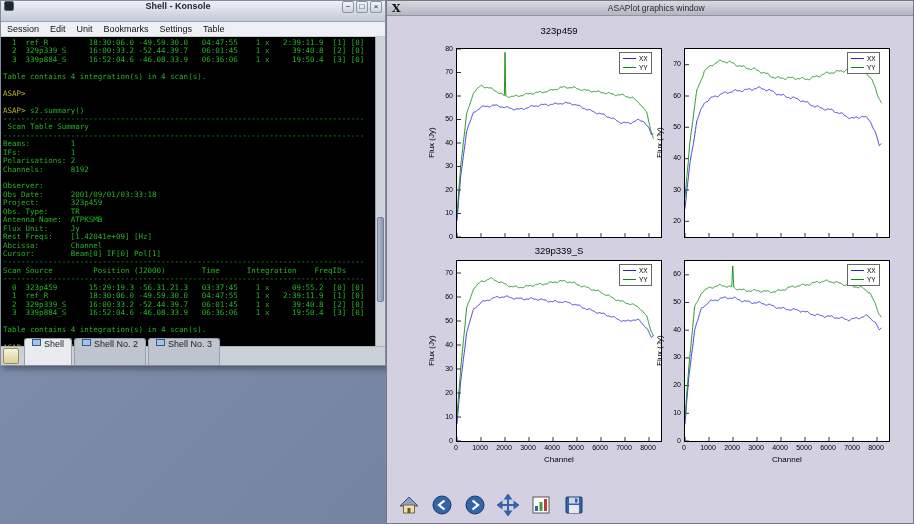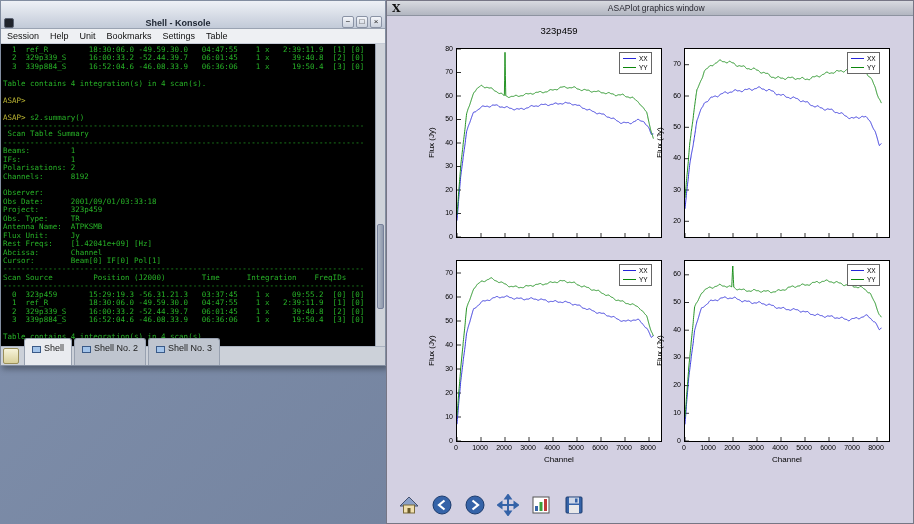--- a/index.html
+++ b/index.html
@@ -4,21 +4,21 @@
 <style>
   *{margin:0;padding:0;box-sizing:border-box}
   html,body{background:#fff}
   #screen{position:relative;width:914px;height:524px;overflow:hidden;
           background:linear-gradient(135deg,#8292ae,#6d7c98);
           font-family:"Liberation Sans",sans-serif}
 
   
   #konsole{position:absolute;left:0;top:0;width:386px;height:366px;
            background:#dfe3ea;border:1px solid #828da0;box-shadow:2px 3px 6px rgba(0,0,0,.35)}
-  .titlebar{height:28px;background:linear-gradient(#eef1f6,#c2cad8);display:flex;align-items:flex-end;
+  .titlebar{height:21px;background:linear-gradient(#eef1f6,#c2cad8);display:flex;align-items:flex-start;
             gap:0;padding:0 3px;border-bottom:1px solid #9aa3b2}
   .win-icon{width:10px;height:10px;background:#20242c;border:1px solid #5a6272;border-radius:2px;flex:0 0 auto}
   .title-text{flex:1;text-align:center;font-size:9px;font-weight:bold;color:#1c2430;
               overflow:hidden;white-space:nowrap}
   .win-btns{display:flex;gap:2px}
   .wbtn{width:12px;height:12px;background:linear-gradient(#f4f6fa,#ccd3de);border:1px solid #8a93a5;
         border-radius:2px;font-size:8px;line-height:10px;text-align:center;color:#222}
   .menubar{height:15px;background:#eef0f3;border-bottom:1px solid #c6ccd6;display:flex;
            align-items:center;gap:11px;padding:0 6px;font-size:9px;color:#111}
   .menu-item{cursor:default}
@@ -29,21 +29,21 @@
   .tline{height:8.45px}
   .prompt{color:#b9b332}
   .cursor{display:inline-block;width:4.5px;height:7.5px;background:#2ec82e;vertical-align:-1px;margin-left:1px}
   .scrollbar{position:absolute;right:0;top:0;width:10px;bottom:0;background:#cfd3da;border-left:1px solid #9aa3b2}
   .sb-thumb{position:absolute;left:1px;right:1px;top:57%;height:27%;
             background:linear-gradient(90deg,#b2bac8,#8e98ac);border:1px solid #77809a;border-radius:2px}
   .tabbar{position:absolute;left:0;bottom:0;right:0;height:19px;background:#ccd1d9;display:flex;
           align-items:flex-end;gap:2px;padding:1px 2px 0 2px;border-top:1px solid #aab2c0}
   .tab-new{width:16px;height:16px;margin:0 3px 1px 0;background:linear-gradient(#f7f3da,#d9d09b);
            border:1px solid #9a8f5a;border-radius:2px}
-  .tab{display:flex;align-items:flex-end;gap:3px;font-size:9px;color:#222;padding:12px 7px;height:27px;
+  .tab{display:flex;align-items:flex-start;gap:3px;font-size:9px;color:#222;padding:0 7px;height:27px;
        background:#bfc5cf;border:1px solid #98a1b0;border-bottom:none;border-radius:3px 3px 0 0}
   .tab.active{background:#e9ebef}
   .tabicon{width:9px;height:7px;background:#a3c4ea;border:1px solid #3a5a88;flex:0 0 auto}
 
   
   #plotwin{position:absolute;left:386px;top:0;width:528px;height:524px;background:#d3d0e2;
            border:1px solid #767685}
   .titlebar2{height:15px;background:linear-gradient(#d8dae0,#b2b6c1);display:flex;align-items:center;
              gap:4px;padding:0 5px;border-bottom:1px solid #8d93a0}
   .xlogo{font-family:"DejaVu Serif",serif;font-weight:bold;font-size:11px;color:#111;line-height:13px}
@@ -78,21 +78,21 @@
       <span class="win-icon"></span>
       <span class="title-text">Shell - Konsole</span>
       <span class="win-btns">
         <span class="wbtn">−</span>
         <span class="wbtn">□</span>
         <span class="wbtn">×</span>
       </span>
     </div>
     <div class="menubar">
       <span class="menu-item">Session</span>
-      <span class="menu-item">Help</span>
+      <span class="menu-item">Edit</span>
       <span class="menu-item">Unit</span>
       <span class="menu-item">Bookmarks</span>
       <span class="menu-item">Settings</span>
       <span class="menu-item">Table</span>
     </div>
     <div class="term-wrap">
       <div class="terminal"><div class="tline">  1  ref_R         18:30:06.0 -49.59.30.0   04:47:55    1 x   2:39:11.9  [1] [0]</div><div class="tline">  2  329p339_S     16:00:33.2 -52.44.39.7   06:01:45    1 x     39:40.8  [2] [0]</div><div class="tline">  3  339p884_S     16:52:04.6 -46.08.33.9   06:36:06    1 x     19:50.4  [3] [0]</div><div class="tline">&nbsp;</div><div class="tline">Table contains 4 integration(s) in 4 scan(s).</div><div class="tline">&nbsp;</div><div class="tline"><span class="prompt">ASAP&gt;</span></div><div class="tline">&nbsp;</div><div class="tline"><span class="prompt">ASAP&gt;</span> s2.summary()</div><div class="tline">--------------------------------------------------------------------------------</div><div class="tline"> Scan Table Summary</div><div class="tline">--------------------------------------------------------------------------------</div><div class="tline">Beams:         1</div><div class="tline">IFs:           1</div><div class="tline">Polarisations: 2</div><div class="tline">Channels:      8192</div><div class="tline">&nbsp;</div><div class="tline">Observer:</div><div class="tline">Obs Date:      2001/09/01/03:33:18</div><div class="tline">Project:       323p459</div><div class="tline">Obs. Type:     TR</div><div class="tline">Antenna Name:  ATPKSMB</div><div class="tline">Flux Unit:     Jy</div><div class="tline">Rest Freqs:    [1.42041e+09] [Hz]</div><div class="tline">Abcissa:       Channel</div><div class="tline">Cursor:        Beam[0] IF[0] Pol[1]</div><div class="tline">--------------------------------------------------------------------------------</div><div class="tline">Scan Source         Position (J2000)        Time      Integration    FreqIDs</div><div class="tline">--------------------------------------------------------------------------------</div><div class="tline">  0  323p459       15:29:19.3 -56.31.21.3   03:37:45    1 x     09:55.2  [0] [0]</div><div class="tline">  1  ref_R         18:30:06.0 -49.59.30.0   04:47:55    1 x   2:39:11.9  [1] [0]</div><div class="tline">  2  329p339_S     16:00:33.2 -52.44.39.7   06:01:45    1 x     39:40.8  [2] [0]</div><div class="tline">  3  339p884_S     16:52:04.6 -46.08.33.9   06:36:06    1 x     19:50.4  [3] [0]</div><div class="tline">&nbsp;</div><div class="tline">Table contains 4 integration(s) in 4 scan(s).</div><div class="tline">&nbsp;</div><div class="tline"><span class="prompt">ASAP&gt;</span> plotter.plot(s2)<span class="cursor"></span></div></div>
       <div class="scrollbar">
         <div class="sb-thumb"></div>
       </div>
@@ -166,20 +166,21 @@
           <div class="legend" style="left: 460px; top: 36px;">
             <div class="lg-entry">
               <span class="lg-line" style="border-top-color: rgb(37, 37, 216);"></span>
               <span class="lg-label">XX</span>
             </div>
             <div class="lg-entry">
               <span class="lg-line" style="border-top-color: rgb(12, 135, 12);"></span>
               <span class="lg-label">YY</span>
             </div>
           </div>
+          <div class="sp-title" style="left: 69px; top: 229px; width: 206px;">329p339_S</div>
           <div class="ylabel" style="left: 38px; top: 244px; height: 182px;">Flux (Jy)</div>
           <div class="xlabel" style="left: 69px; top: 439px; width: 206px;">Channel</div>
           <div class="axes" style="left: 69px; top: 244px; width: 206px; height: 182px;">
             <svg width="204" height="180">
               <path d="M0.0 180 L0.0 176 M24.0 180 L24.0 176 M48.0 180 L48.0 176 M72.0 180 L72.0 176 M96.0 180 L96.0 176 M120.0 180 L120.0 176 M144.0 180 L144.0 176 M168.0 180 L168.0 176 M192.0 180 L192.0 176 M0 180.0 L4 180.0 M0 156.0 L4 156.0 M0 132.0 L4 132.0 M0 108.0 L4 108.0 M0 84.0 L4 84.0 M0 60.0 L4 60.0 M0 36.0 L4 36.0 M0 12.0 L4 12.0 " stroke="#000" stroke-width="0.8" fill="none"></path>
               <polyline points="0.0,163.2 0.2,160.8 0.4,158.5 0.6,156.2 0.8,153.8 1.0,151.5 1.2,149.3 1.3,147.0 1.5,144.8 1.7,142.6 1.9,140.4 2.1,138.3 2.3,136.1 2.5,134.0 2.7,131.9 2.9,129.8 3.1,127.7 3.3,125.5 3.5,123.4 3.6,121.4 3.8,119.8 4.0,118.1 4.2,116.5 4.4,114.8 4.6,113.2 4.8,111.5 5.0,109.9 5.2,108.2 5.4,106.6 5.6,105.0 5.8,103.4 6.0,101.8 6.1,100.3 6.3,98.7 6.5,97.2 6.7,95.7 6.9,94.3 7.1,92.8 7.3,91.3 7.5,89.8 7.7,88.4 7.9,86.9 8.1,85.3 8.3,83.8 8.4,82.2 8.6,80.6 8.8,79.0 9.0,77.3 9.2,75.6 9.4,73.9 9.6,72.2 9.8,71.5 10.0,70.7 10.2,69.9 10.4,69.2 10.6,68.4 10.8,67.7 10.9,67.0 11.1,66.3 11.3,65.7 11.5,65.0 11.7,64.4 11.9,63.7 12.1,63.1 12.3,62.5 12.5,61.9 12.7,61.3 12.9,60.7 13.1,60.0 13.2,59.3 13.4,58.7 13.6,58.0 13.8,57.3 14.0,56.6 14.2,55.8 14.4,55.1 14.6,54.4 14.8,53.7 15.0,53.0 15.2,52.3 15.4,51.6 15.6,51.0 15.7,50.4 15.9,49.8 16.1,49.2 16.3,48.7 16.5,48.2 16.7,47.7 16.9,47.4 17.1,47.4 17.3,47.4 17.5,47.4 17.7,47.4 17.9,47.3 18.0,47.2 18.2,47.1 18.4,47.0 18.6,46.9 18.8,46.7 19.0,46.6 19.2,46.4 19.4,46.1 19.6,45.9 19.8,45.7 20.0,45.5 20.2,45.3 20.4,45.1 20.5,44.9 20.7,44.7 20.9,44.6 21.1,44.4 21.3,44.3 21.5,44.1 21.7,44.0 21.9,43.9 22.1,43.7 22.3,43.6 22.5,43.4 22.7,43.3 22.8,43.1 23.0,42.8 23.2,42.6 23.4,42.3 23.6,42.0 23.8,41.7 24.0,41.3 24.2,41.1 24.4,40.9 24.6,40.7 24.8,40.5 25.0,40.3 25.2,40.2 25.3,40.0 25.5,39.9 25.7,39.8 25.9,39.8 26.1,39.7 26.3,39.7 26.5,39.7 26.7,39.8 26.9,39.8 27.1,39.8 27.3,39.9 27.5,39.9 27.6,39.9 27.8,39.9 28.0,39.9 28.2,39.9 28.4,39.8 28.6,39.8 28.8,39.7 29.0,39.6 29.2,39.5 29.4,39.4 29.6,39.4 29.8,39.3 30.0,39.2 30.1,39.2 30.3,39.2 30.5,39.2 30.7,39.2 30.9,39.2 31.1,39.3 31.3,39.3 31.5,39.4 31.7,39.5 31.9,39.5 32.1,39.5 32.3,39.5 32.4,39.5 32.6,39.5 32.8,39.4 33.0,39.3 33.2,39.2 33.4,39.1 33.6,38.9 33.8,38.7 34.0,38.5 34.2,38.3 34.4,38.1 34.6,37.8 34.8,37.6 34.9,37.5 35.1,37.3 35.3,37.1 35.5,37.0 35.7,36.9 35.9,36.8 36.1,36.7 36.3,36.7 36.5,36.7 36.7,36.7 36.9,36.7 37.1,36.7 37.2,36.6 37.4,36.6 37.6,36.5 37.8,36.5 38.0,36.4 38.2,36.3 38.4,36.2 38.6,36.1 38.8,35.9 39.0,35.8 39.2,35.7 39.4,35.6 39.6,35.6 39.7,35.5 39.9,35.5 40.1,35.5 40.3,35.6 40.5,35.6 40.7,35.7 40.9,35.8 41.1,35.9 41.3,36.1 41.5,36.2 41.7,36.3 41.9,36.5 42.0,36.6 42.2,36.7 42.4,36.7 42.6,36.8 42.8,36.8 43.0,36.8 43.2,36.8 43.4,36.7 43.6,36.6 43.8,36.6 44.0,36.5 44.2,36.4 44.4,36.3 44.5,36.2 44.7,36.2 44.9,36.1 45.1,36.1 45.3,36.1 45.5,36.1 45.7,36.1 45.9,36.1 46.1,36.1 46.3,36.2 46.5,36.2 46.7,36.2 46.8,36.2 47.0,36.1 47.2,36.1 47.4,36.0 47.6,35.9 47.8,35.8 48.0,35.7 48.2,35.6 48.4,35.5 48.6,35.3 48.8,35.2 49.0,35.1 49.2,35.0 49.3,34.9 49.5,34.9 49.7,34.9 49.9,34.9 50.1,34.9 50.3,35.0 50.5,35.0 50.7,35.2 50.9,35.3 51.1,35.4 51.3,35.6 51.5,35.7 51.6,35.9 51.8,36.0 52.0,36.1 52.2,36.2 52.4,36.3 52.6,36.4 52.8,36.5 53.0,36.5 53.2,36.5 53.4,36.6 53.6,36.6 53.8,36.6 54.0,36.6 54.1,36.7 54.3,36.7 54.5,36.8 54.7,36.8 54.9,36.9 55.1,37.1 55.3,37.2 55.5,37.3 55.7,37.5 55.9,37.6 56.1,37.7 56.3,37.9 56.4,38.0 56.6,38.1 56.8,38.1 57.0,38.2 57.2,38.2 57.4,38.1 57.6,38.1 57.8,38.0 58.0,37.9 58.2,37.8 58.4,37.7 58.6,37.6 58.8,37.4 58.9,37.3 59.1,37.2 59.3,37.1 59.5,37.0 59.7,37.0 59.9,37.0 60.1,37.0 60.3,37.0 60.5,37.0 60.7,37.1 60.9,37.1 61.1,37.2 61.2,37.2 61.4,37.3 61.6,37.3 61.8,37.3 62.0,37.3 62.2,37.3 62.4,37.3 62.6,37.3 62.8,37.2 63.0,37.2 63.2,37.1 63.4,37.1 63.6,37.1 63.7,37.0 63.9,37.0 64.1,37.1 64.3,37.1 64.5,37.2 64.7,37.3 64.9,37.4 65.1,37.5 65.3,37.7 65.5,37.8 65.7,38.0 65.9,38.1 66.0,38.3 66.2,38.4 66.4,38.6 66.6,38.7 66.8,38.7 67.0,38.8 67.2,38.8 67.4,38.8 67.6,38.8 67.8,38.7 68.0,38.6 68.2,38.6 68.4,38.5 68.5,38.4 68.7,38.3 68.9,38.2 69.1,38.2 69.3,38.1 69.5,38.1 69.7,38.1 69.9,38.1 70.1,38.1 70.3,38.1 70.5,38.1 70.7,38.1 70.8,38.1 71.0,38.1 71.2,38.1 71.4,38.1 71.6,38.0 71.8,38.0 72.0,37.9 72.2,37.8 72.4,37.7 72.6,37.5 72.8,37.4 73.0,37.3 73.2,37.1 73.3,37.0 73.5,36.9 73.7,36.8 73.9,36.8 74.1,36.8 74.3,36.8 74.5,36.8 74.7,36.9 74.9,36.9 75.1,37.1 75.3,37.2 75.5,37.3 75.6,37.5 75.8,37.6 76.0,37.7 76.2,37.9 76.4,38.0 76.6,38.0 76.8,38.1 77.0,38.2 77.2,38.2 77.4,38.2 77.6,38.2 77.8,38.2 78.0,38.2 78.1,38.2 78.3,38.2 78.5,38.2 78.7,38.2 78.9,38.3 79.1,38.3 79.3,38.4 79.5,38.5 79.7,38.6 79.9,38.7 80.1,38.8 80.3,38.9 80.4,39.0 80.6,39.1 80.8,39.2 81.0,39.2 81.2,39.2 81.4,39.2 81.6,39.2 81.8,39.2 82.0,39.1 82.2,39.0 82.4,38.9 82.6,38.7 82.8,38.6 82.9,38.5 83.1,38.3 83.3,38.2 83.5,38.1 83.7,38.1 83.9,38.0 84.1,38.0 84.3,38.0 84.5,38.0 84.7,38.1 84.9,38.1 85.1,38.2 85.2,38.3 85.4,38.4 85.6,38.5 85.8,38.5 86.0,38.6 86.2,38.7 86.4,38.7 86.6,38.8 86.8,38.8 87.0,38.8 87.2,38.8 87.4,38.8 87.6,38.8 87.7,38.8 87.9,38.8 88.1,38.8 88.3,38.8 88.5,38.9 88.7,39.0 88.9,39.1 89.1,39.2 89.3,39.4 89.5,39.6 89.7,39.7 89.9,39.9 90.0,40.1 90.2,40.3 90.4,40.5 90.6,40.6 90.8,40.7 91.0,40.8 91.2,40.9 91.4,41.0 91.6,41.0 91.8,41.0 92.0,41.0 92.2,40.9 92.4,40.8 92.5,40.8 92.7,40.7 92.9,40.6 93.1,40.5 93.3,40.5 93.5,40.4 93.7,40.4 93.9,40.4 94.1,40.4 94.3,40.4 94.5,40.4 94.7,40.4 94.8,40.5 95.0,40.5 95.2,40.5 95.4,40.5 95.6,40.6 95.8,40.5 96.0,40.5 96.2,40.5 96.4,40.4 96.6,40.3 96.8,40.2 97.0,40.1 97.2,40.0 97.3,39.9 97.5,39.8 97.7,39.7 97.9,39.7 98.1,39.6 98.3,39.6 98.5,39.6 98.7,39.7 98.9,39.8 99.1,39.9 99.3,40.0 99.5,40.1 99.6,40.3 99.8,40.4 100.0,40.6 100.2,40.7 100.4,40.9 100.6,41.0 100.8,41.1 101.0,41.2 101.2,41.2 101.4,41.3 101.6,41.3 101.8,41.3 102.0,41.3 102.1,41.2 102.3,41.2 102.5,41.2 102.7,41.1 102.9,41.1 103.1,41.1 103.3,41.1 103.5,41.1 103.7,41.2 103.9,41.2 104.1,41.3 104.3,41.3 104.4,41.4 104.6,41.5 104.8,41.5 105.0,41.6 105.2,41.6 105.4,41.6 105.6,41.6 105.8,41.5 106.0,41.5 106.2,41.4 106.4,41.3 106.6,41.2 106.8,41.1 106.9,41.0 107.1,40.8 107.3,40.7 107.5,40.6 107.7,40.5 107.9,40.4 108.1,40.4 108.3,40.3 108.5,40.3 108.7,40.4 108.9,40.4 109.1,40.5 109.2,40.6 109.4,40.7 109.6,40.8 109.8,40.9 110.0,41.0 110.2,41.1 110.4,41.2 110.6,41.3 110.8,41.4 111.0,41.4 111.2,41.5 111.4,41.5 111.6,41.5 111.7,41.5 111.9,41.5 112.1,41.6 112.3,41.6 112.5,41.6 112.7,41.7 112.9,41.8 113.1,41.9 113.3,42.0 113.5,42.2 113.7,42.3 113.9,42.5 114.0,42.7 114.2,42.9 114.4,43.1 114.6,43.3 114.8,43.4 115.0,43.6 115.2,43.7 115.4,43.8 115.6,43.9 115.8,43.9 116.0,43.9 116.2,43.9 116.4,43.9 116.5,43.8 116.7,43.8 116.9,43.7 117.1,43.6 117.3,43.5 117.5,43.5 117.7,43.4 117.9,43.4 118.1,43.4 118.3,43.4 118.5,43.5 118.7,43.5 118.8,43.6 119.0,43.7 119.2,43.7 119.4,43.8 119.6,43.9 119.8,44.0 120.0,44.0 120.2,44.1 120.4,44.1 120.6,44.1 120.8,44.1 121.0,44.1 121.2,44.1 121.3,44.1 121.5,44.1 121.7,44.0 121.9,44.0 122.1,44.1 122.3,44.1 122.5,44.1 122.7,44.2 122.9,44.3 123.1,44.5 123.3,44.6 123.5,44.8 123.6,45.0 123.8,45.3 124.0,45.5 124.2,45.7 124.4,45.9 124.6,46.2 124.8,46.4 125.0,46.6 125.2,46.7 125.4,46.9 125.6,47.0 125.8,47.1 126.0,47.1 126.1,47.2 126.3,47.2 126.5,47.3 126.7,47.3 126.9,47.3 127.1,47.3 127.3,47.4 127.5,47.4 127.7,47.5 127.9,47.5 128.1,47.6 128.3,47.7 128.4,47.8 128.6,48.0 128.8,48.1 129.0,48.2 129.2,48.3 129.4,48.4 129.6,48.4 129.8,48.5 130.0,48.5 130.2,48.5 130.4,48.5 130.6,48.4 130.8,48.3 130.9,48.3 131.1,48.2 131.3,48.1 131.5,48.0 131.7,47.9 131.9,47.8 132.1,47.8 132.3,47.7 132.5,47.8 132.7,47.8 132.9,47.9 133.1,48.0 133.2,48.1 133.4,48.2 133.6,48.4 133.8,48.5 134.0,48.7 134.2,48.9 134.4,49.0 134.6,49.2 134.8,49.3 135.0,49.4 135.2,49.6 135.4,49.6 135.6,49.7 135.7,49.8 135.9,49.8 136.1,49.9 136.3,49.9 136.5,50.0 136.7,50.0 136.9,50.1 137.1,50.2 137.3,50.3 137.5,50.4 137.7,50.6 137.9,50.7 138.0,50.9 138.2,51.1 138.4,51.3 138.6,51.4 138.8,51.6 139.0,51.8 139.2,51.9 139.4,52.1 139.6,52.2 139.8,52.2 140.0,52.3 140.2,52.3 140.4,52.3 140.5,52.2 140.7,52.2 140.9,52.1 141.1,52.0 141.3,51.9 141.5,51.9 141.7,51.8 141.9,51.7 142.1,51.7 142.3,51.6 142.5,51.6 142.7,51.7 142.8,51.7 143.0,51.8 143.2,51.8 143.4,51.9 143.6,52.0 143.8,52.1 144.0,52.2 144.2,52.2 144.4,52.3 144.6,52.3 144.8,52.3 145.0,52.3 145.2,52.3 145.3,52.3 145.5,52.3 145.7,52.3 145.9,52.2 146.1,52.2 146.3,52.2 146.5,52.2 146.7,52.3 146.9,52.3 147.1,52.4 147.3,52.5 147.5,52.6 147.6,52.8 147.8,53.0 148.0,53.2 148.2,53.4 148.4,53.6 148.6,53.8 148.8,54.0 149.0,54.2 149.2,54.4 149.4,54.6 149.6,54.7 149.8,54.8 150.0,54.9 150.1,55.0 150.3,55.0 150.5,55.0 150.7,55.0 150.9,55.0 151.1,55.0 151.3,55.0 151.5,55.0 151.7,55.0 151.9,55.0 152.1,55.1 152.3,55.1 152.4,55.2 152.6,55.3 152.8,55.4 153.0,55.5 153.2,55.6 153.4,55.7 153.6,55.8 153.8,55.8 154.0,55.9 154.2,55.9 154.4,56.0 154.6,56.0 154.8,55.9 154.9,55.9 155.1,55.8 155.3,55.8 155.5,55.7 155.7,55.6 155.9,55.6 156.1,55.5 156.3,55.5 156.5,55.5 156.7,55.5 156.9,55.5 157.1,55.6 157.2,55.7 157.4,55.8 157.6,56.0 157.8,56.1 158.0,56.3 158.2,56.5 158.4,56.7 158.6,56.9 158.8,57.1 159.0,57.3 159.2,57.4 159.4,57.6 159.6,57.7 159.7,57.8 159.9,57.9 160.1,58.0 160.3,58.0 160.5,58.1 160.7,58.1 160.9,58.2 161.1,58.3 161.3,58.4 161.5,58.4 161.7,58.6 161.9,58.7 162.0,58.8 162.2,59.0 162.4,59.1 162.6,59.3 162.8,59.5 163.0,59.7 163.2,59.8 163.4,60.0 163.6,60.1 163.8,60.2 164.0,60.3 164.2,60.3 164.4,60.3 164.5,60.3 164.7,60.3 164.9,60.2 165.1,60.2 165.3,60.1 165.5,60.0 165.7,59.9 165.9,59.8 166.1,59.7 166.3,59.7 166.5,59.6 166.7,59.6 166.8,59.6 167.0,59.6 167.2,59.7 167.4,59.7 167.6,59.8 167.8,59.9 168.0,60.0 168.2,60.0 168.4,60.0 168.6,60.0 168.8,60.0 169.0,60.0 169.2,59.9 169.3,59.9 169.5,59.8 169.7,59.7 169.9,59.6 170.1,59.5 170.3,59.4 170.5,59.3 170.7,59.2 170.9,59.2 171.1,59.1 171.3,59.1 171.5,59.1 171.6,59.2 171.8,59.2 172.0,59.3 172.2,59.4 172.4,59.5 172.6,59.6 172.8,59.7 173.0,59.8 173.2,59.9 173.4,60.0 173.6,60.0 173.8,60.1 174.0,60.1 174.1,60.1 174.3,60.0 174.5,59.9 174.7,59.8 174.9,59.7 175.1,59.6 175.3,59.5 175.5,59.4 175.7,59.3 175.9,59.2 176.1,59.2 176.3,59.1 176.4,59.1 176.6,59.1 176.8,59.1 177.0,59.1 177.2,59.1 177.4,59.2 177.6,59.2 177.8,59.2 178.0,59.3 178.2,59.3 178.4,59.3 178.6,59.2 178.8,59.2 178.9,59.1 179.1,59.1 179.3,59.0 179.5,58.9 179.7,58.8 179.9,58.6 180.1,58.5 180.3,58.4 180.5,58.4 180.7,58.3 180.9,58.3 181.1,58.3 181.2,58.3 181.4,58.3 181.6,58.4 181.8,58.5 182.0,58.6 182.2,58.8 182.4,58.9 182.6,59.3 182.8,59.6 183.0,59.9 183.2,60.2 183.4,60.5 183.6,60.8 183.7,61.1 183.9,61.3 184.1,61.5 184.3,61.7 184.5,61.9 184.7,62.1 184.9,62.3 185.1,62.4 185.3,62.6 185.5,62.8 185.7,63.0 185.9,63.2 186.0,63.4 186.2,63.7 186.4,63.9 186.6,64.2 186.8,64.5 187.0,64.7 187.2,65.0 187.4,65.3 187.6,65.6 187.8,65.8 188.0,66.1 188.2,66.3 188.4,66.5 188.5,66.6 188.7,66.8 188.9,66.9 189.1,67.0 189.3,67.0 189.5,67.1 189.7,67.2 189.9,67.5 190.1,67.7 190.3,68.0 190.5,68.2 190.7,68.5 190.8,68.8 191.0,69.2 191.2,69.5 191.4,69.9 191.6,70.3 191.8,70.8 192.0,71.2 192.2,71.7 192.4,72.1 192.6,72.6 192.8,73.1 193.0,73.5 193.2,74.0 193.3,74.4 193.5,74.8 193.7,75.2 193.9,75.6 194.1,76.0 194.3,76.3 194.5,76.4 194.7,76.2 194.9,75.9 195.1,75.7 195.3,75.5 195.5,75.4 195.6,75.2 195.8,75.1 196.0,75.0 196.2,74.9 196.4,74.8 " fill="none" stroke="#2525d8" stroke-width="0.9" stroke-linejoin="round"></polyline>
               <polyline points="0.0,154.8 0.2,152.2 0.4,149.6 0.6,147.1 0.8,144.6 1.0,142.1 1.2,139.7 1.3,137.2 1.5,134.8 1.7,132.4 1.9,130.0 2.1,127.6 2.3,125.2 2.5,122.8 2.7,120.3 2.9,117.9 3.1,115.4 3.3,112.9 3.5,110.3 3.6,107.9 3.8,106.0 4.0,104.0 4.2,102.0 4.4,100.0 4.6,98.0 4.8,96.0 5.0,94.0 5.2,92.0 5.4,90.1 5.6,88.1 5.8,86.2 6.0,84.3 6.1,82.4 6.3,80.5 6.5,78.6 6.7,76.7 6.9,74.8 7.1,72.9 7.3,71.0 7.5,69.1 7.7,67.2 7.9,65.2 8.1,63.2 8.3,61.2 8.4,59.2 8.6,57.2 8.8,55.1 9.0,53.1 9.2,51.1 9.4,49.0 9.6,47.0 9.8,46.4 10.0,45.7 10.2,45.1 10.4,44.5 10.6,44.0 10.8,43.4 10.9,42.9 11.1,42.5 11.3,42.0 11.5,41.6 11.7,41.2 11.9,40.7 12.1,40.3 12.3,39.9 12.5,39.4 12.7,39.0 12.9,38.5 13.1,38.0 13.2,37.5 13.4,36.9 13.6,36.4 13.8,35.8 14.0,35.2 14.2,34.6 14.4,34.1 14.6,33.5 14.8,32.9 15.0,32.4 15.2,31.8 15.4,31.3 15.6,30.8 15.7,30.3 15.9,29.8 16.1,29.4 16.3,28.9 16.5,28.4 16.7,27.9 16.9,27.6 17.1,27.5 17.3,27.4 17.5,27.3 17.7,27.1 17.9,26.9 18.0,26.6 18.2,26.4 18.4,26.1 18.6,25.8 18.8,25.5 19.0,25.2 19.2,24.9 19.4,24.6 19.6,24.3 19.8,24.0 20.0,23.7 20.2,23.5 20.4,23.3 20.5,23.1 20.7,22.9 20.9,22.8 21.1,22.6 21.3,22.5 21.5,22.4 21.7,22.3 21.9,22.2 22.1,22.1 22.3,21.9 22.5,21.8 22.7,21.6 22.8,21.5 23.0,21.3 23.2,21.1 23.4,20.9 23.6,20.7 23.8,20.4 24.0,20.2 24.2,20.2 24.4,20.1 24.6,20.0 24.8,20.0 25.0,20.0 25.2,20.0 25.3,20.1 25.5,20.1 25.7,20.2 25.9,20.3 26.1,20.4 26.3,20.5 26.5,20.5 26.7,20.6 26.9,20.7 27.1,20.7 27.3,20.7 27.5,20.7 27.6,20.6 27.8,20.6 28.0,20.4 28.2,20.3 28.4,20.2 28.6,20.0 28.8,19.8 29.0,19.7 29.2,19.5 29.4,19.3 29.6,19.2 29.8,19.0 30.0,18.9 30.1,18.8 30.3,18.7 30.5,18.7 30.7,18.6 30.9,18.5 31.1,18.5 31.3,18.5 31.5,18.4 31.7,18.3 31.9,18.3 32.1,18.2 32.3,18.0 32.4,17.9 32.6,17.8 32.8,17.6 33.0,17.4 33.2,17.2 33.4,17.1 33.6,16.9 33.8,16.8 34.0,16.8 34.2,16.8 34.4,16.8 34.6,16.9 34.8,16.9 34.9,17.0 35.1,17.2 35.3,17.3 35.5,17.5 35.7,17.7 35.9,17.9 36.1,18.1 36.3,18.3 36.5,18.5 36.7,18.7 36.9,18.9 37.1,19.1 37.2,19.2 37.4,19.3 37.6,19.4 37.8,19.5 38.0,19.6 38.2,19.6 38.4,19.7 38.6,19.7 38.8,19.8 39.0,19.8 39.2,19.9 39.4,20.0 39.6,20.1 39.7,20.2 39.9,20.3 40.1,20.4 40.3,20.6 40.5,20.7 40.7,20.9 40.9,21.0 41.1,21.1 41.3,21.3 41.5,21.4 41.7,21.5 41.9,21.5 42.0,21.5 42.2,21.6 42.4,21.5 42.6,21.5 42.8,21.4 43.0,21.4 43.2,21.3 43.4,21.2 43.6,21.1 43.8,21.1 44.0,21.0 44.2,21.0 44.4,21.0 44.5,21.0 44.7,21.0 44.9,21.1 45.1,21.2 45.3,21.3 45.5,21.4 45.7,21.6 45.9,21.7 46.1,21.9 46.3,22.0 46.5,22.2 46.7,22.3 46.8,22.4 47.0,22.5 47.2,22.6 47.4,22.7 47.6,22.7 47.8,22.8 48.0,22.8 48.2,22.9 48.4,22.9 48.6,23.0 48.8,23.1 49.0,23.2 49.2,23.3 49.3,23.4 49.5,23.6 49.7,23.8 49.9,24.0 50.1,24.2 50.3,24.4 50.5,24.6 50.7,24.8 50.9,25.0 51.1,25.2 51.3,25.4 51.5,25.5 51.6,25.6 51.8,25.7 52.0,25.7 52.2,25.8 52.4,25.8 52.6,25.7 52.8,25.7 53.0,25.6 53.2,25.6 53.4,25.5 53.6,25.5 53.8,25.4 54.0,25.4 54.1,25.4 54.3,25.4 54.5,25.4 54.7,25.4 54.9,25.5 55.1,25.5 55.3,25.6 55.5,25.6 55.7,25.7 55.9,25.7 56.1,25.7 56.3,25.7 56.4,25.7 56.6,25.7 56.8,25.6 57.0,25.6 57.2,25.5 57.4,25.4 57.6,25.3 57.8,25.2 58.0,25.2 58.2,25.1 58.4,25.0 58.6,25.0 58.8,25.0 58.9,25.0 59.1,25.0 59.3,25.1 59.5,25.2 59.7,25.3 59.9,25.5 60.1,25.6 60.3,25.8 60.5,26.0 60.7,26.1 60.9,26.3 61.1,26.4 61.2,26.5 61.4,26.6 61.6,26.7 61.8,26.7 62.0,26.7 62.2,26.7 62.4,26.7 62.6,26.7 62.8,26.6 63.0,26.6 63.2,26.5 63.4,26.5 63.6,26.5 63.7,26.4 63.9,26.4 64.1,26.5 64.3,26.5 64.5,26.5 64.7,26.6 64.9,26.6 65.1,26.7 65.3,26.7 65.5,26.7 65.7,26.8 65.9,26.8 66.0,26.7 66.2,26.7 66.4,26.6 66.6,26.5 66.8,26.4 67.0,26.3 67.2,26.2 67.4,26.0 67.6,25.7 67.8,25.5 68.0,25.3 68.2,25.2 68.4,25.0 68.5,24.9 68.7,24.7 68.9,24.7 69.1,24.6 69.3,24.6 69.5,24.6 69.7,24.6 69.9,24.6 70.1,24.7 70.3,24.7 70.5,24.8 70.7,24.8 70.8,24.9 71.0,24.9 71.2,24.9 71.4,24.9 71.6,24.9 71.8,24.8 72.0,24.8 72.2,24.7 72.4,24.7 72.6,24.6 72.8,24.6 73.0,24.5 73.2,24.5 73.3,24.5 73.5,24.5 73.7,24.5 73.9,24.6 74.1,24.7 74.3,24.7 74.5,24.8 74.7,24.9 74.9,25.0 75.1,25.1 75.3,25.2 75.5,25.2 75.6,25.3 75.8,25.3 76.0,25.3 76.2,25.2 76.4,25.1 76.6,25.0 76.8,24.9 77.0,24.8 77.2,24.6 77.4,24.5 77.6,24.3 77.8,24.1 78.0,24.0 78.1,23.8 78.3,23.7 78.5,23.6 78.7,23.5 78.9,23.5 79.1,23.4 79.3,23.4 79.5,23.4 79.7,23.4 79.9,23.4 80.1,23.4 80.3,23.4 80.4,23.4 80.6,23.4 80.8,23.3 81.0,23.3 81.2,23.2 81.4,23.1 81.6,23.0 81.8,22.9 82.0,22.8 82.2,22.8 82.4,22.7 82.6,22.6 82.8,22.5 82.9,22.5 83.1,22.5 83.3,22.5 83.5,22.5 83.7,22.6 83.9,22.7 84.1,22.8 84.3,22.9 84.5,23.1 84.7,23.2 84.9,23.4 85.1,23.5 85.2,23.6 85.4,23.7 85.6,23.8 85.8,23.8 86.0,23.8 86.2,23.8 86.4,23.8 86.6,23.7 86.8,23.7 87.0,23.6 87.2,23.5 87.4,23.4 87.6,23.3 87.7,23.2 87.9,23.1 88.1,23.0 88.3,23.0 88.5,23.0 88.7,22.9 88.9,22.9 89.1,22.9 89.3,22.9 89.5,22.9 89.7,22.9 89.9,22.9 90.0,22.8 90.2,22.8 90.4,22.7 90.6,22.6 90.8,22.5 91.0,22.3 91.2,22.2 91.4,22.0 91.6,21.9 91.8,21.7 92.0,21.5 92.2,21.4 92.4,21.2 92.5,21.1 92.7,21.0 92.9,20.9 93.1,20.8 93.3,20.8 93.5,20.8 93.7,20.8 93.9,20.9 94.1,20.9 94.3,21.0 94.5,21.1 94.7,21.2 94.8,21.3 95.0,21.3 95.2,21.4 95.4,21.4 95.6,21.5 95.8,21.5 96.0,21.5 96.2,21.5 96.4,21.4 96.6,21.4 96.8,21.3 97.0,21.3 97.2,21.2 97.3,21.2 97.5,21.2 97.7,21.1 97.9,21.1 98.1,21.2 98.3,21.2 98.5,21.3 98.7,21.3 98.9,21.4 99.1,21.5 99.3,21.5 99.5,21.6 99.6,21.6 99.8,21.6 100.0,21.6 100.2,21.6 100.4,21.6 100.6,21.5 100.8,21.4 101.0,21.2 101.2,21.1 101.4,20.9 101.6,20.7 101.8,20.5 102.0,20.3 102.1,20.1 102.3,20.0 102.5,19.8 102.7,19.7 102.9,19.6 103.1,19.5 103.3,19.5 103.5,19.5 103.7,19.5 103.9,19.5 104.1,19.6 104.3,19.6 104.4,19.7 104.6,19.7 104.8,19.7 105.0,19.8 105.2,19.8 105.4,19.8 105.6,19.8 105.8,19.7 106.0,19.7 106.2,19.7 106.4,19.6 106.6,19.6 106.8,19.5 106.9,19.5 107.1,19.5 107.3,19.6 107.5,19.6 107.7,19.7 107.9,19.8 108.1,19.9 108.3,20.1 108.5,20.2 108.7,20.4 108.9,20.6 109.1,20.8 109.2,20.9 109.4,21.1 109.6,21.3 109.8,21.4 110.0,21.5 110.2,21.6 110.4,21.6 110.6,21.6 110.8,21.6 111.0,21.6 111.2,21.6 111.4,21.5 111.6,21.4 111.7,21.4 111.9,21.3 112.1,21.3 112.3,21.2 112.5,21.2 112.7,21.2 112.9,21.2 113.1,21.3 113.3,21.3 113.5,21.3 113.7,21.4 113.9,21.5 114.0,21.5 114.2,21.5 114.4,21.6 114.6,21.6 114.8,21.6 115.0,21.6 115.2,21.5 115.4,21.5 115.6,21.5 115.8,21.4 116.0,21.3 116.2,21.3 116.4,21.2 116.5,21.2 116.7,21.2 116.9,21.2 117.1,21.2 117.3,21.2 117.5,21.3 117.7,21.4 117.9,21.5 118.1,21.7 118.3,21.9 118.5,22.1 118.7,22.3 118.8,22.5 119.0,22.7 119.2,22.9 119.4,23.1 119.6,23.3 119.8,23.4 120.0,23.6 120.2,23.7 120.4,23.8 120.6,23.9 120.8,23.9 121.0,24.0 121.2,24.0 121.3,24.1 121.5,24.1 121.7,24.2 121.9,24.3 122.1,24.3 122.3,24.4 122.5,24.6 122.7,24.7 122.9,24.8 123.1,25.0 123.3,25.1 123.5,25.3 123.6,25.4 123.8,25.5 124.0,25.7 124.2,25.7 124.4,25.8 124.6,25.9 124.8,25.9 125.0,25.9 125.2,25.8 125.4,25.7 125.6,25.7 125.8,25.6 126.0,25.5 126.1,25.4 126.3,25.3 126.5,25.2 126.7,25.1 126.9,25.0 127.1,25.0 127.3,25.0 127.5,25.0 127.7,25.1 127.9,25.2 128.1,25.3 128.3,25.4 128.4,25.5 128.6,25.7 128.8,25.8 129.0,25.9 129.2,26.0 129.4,26.1 129.6,26.2 129.8,26.3 130.0,26.3 130.2,26.4 130.4,26.4 130.6,26.4 130.8,26.4 130.9,26.5 131.1,26.5 131.3,26.6 131.5,26.6 131.7,26.7 131.9,26.8 132.1,26.9 132.3,27.1 132.5,27.3 132.7,27.5 132.9,27.7 133.1,27.9 133.2,28.1 133.4,28.3 133.6,28.5 133.8,28.7 134.0,28.8 134.2,29.0 134.4,29.1 134.6,29.2 134.8,29.2 135.0,29.2 135.2,29.2 135.4,29.2 135.6,29.2 135.7,29.1 135.9,29.1 136.1,29.0 136.3,29.0 136.5,28.9 136.7,28.9 136.9,28.9 137.1,28.9 137.3,29.0 137.5,29.0 137.7,29.1 137.9,29.1 138.0,29.2 138.2,29.3 138.4,29.4 138.6,29.4 138.8,29.5 139.0,29.5 139.2,29.6 139.4,29.6 139.6,29.6 139.8,29.5 140.0,29.5 140.2,29.5 140.4,29.4 140.5,29.4 140.7,29.3 140.9,29.3 141.1,29.3 141.3,29.3 141.5,29.4 141.7,29.4 141.9,29.5 142.1,29.7 142.3,29.8 142.5,30.0 142.7,30.2 142.8,30.4 143.0,30.7 143.2,30.9 143.4,31.1 143.6,31.3 143.8,31.5 144.0,31.7 144.2,31.9 144.4,32.0 144.6,32.1 144.8,32.2 145.0,32.3 145.2,32.4 145.3,32.4 145.5,32.5 145.7,32.5 145.9,32.6 146.1,32.7 146.3,32.7 146.5,32.8 146.7,32.9 146.9,33.1 147.1,33.2 147.3,33.3 147.5,33.5 147.6,33.6 147.8,33.8 148.0,33.9 148.2,34.1 148.4,34.2 148.6,34.3 148.8,34.4 149.0,34.4 149.2,34.4 149.4,34.4 149.6,34.4 149.8,34.4 150.0,34.3 150.1,34.2 150.3,34.2 150.5,34.1 150.7,34.1 150.9,34.0 151.1,34.0 151.3,34.0 151.5,34.0 151.7,34.1 151.9,34.2 152.1,34.3 152.3,34.4 152.4,34.6 152.6,34.7 152.8,34.9 153.0,35.1 153.2,35.3 153.4,35.4 153.6,35.6 153.8,35.7 154.0,35.9 154.2,36.0 154.4,36.1 154.6,36.2 154.8,36.2 154.9,36.3 155.1,36.4 155.3,36.4 155.5,36.5 155.7,36.6 155.9,36.7 156.1,36.8 156.3,37.0 156.5,37.2 156.7,37.3 156.9,37.5 157.1,37.8 157.2,38.0 157.4,38.2 157.6,38.4 157.8,38.6 158.0,38.8 158.2,39.0 158.4,39.2 158.6,39.3 158.8,39.4 159.0,39.5 159.2,39.5 159.4,39.5 159.6,39.5 159.7,39.5 159.9,39.5 160.1,39.4 160.3,39.4 160.5,39.3 160.7,39.3 160.9,39.2 161.1,39.2 161.3,39.2 161.5,39.2 161.7,39.3 161.9,39.3 162.0,39.4 162.2,39.5 162.4,39.6 162.6,39.7 162.8,39.8 163.0,39.8 163.2,39.9 163.4,40.0 163.6,40.0 163.8,40.0 164.0,40.0 164.2,40.0 164.4,40.0 164.5,39.9 164.7,39.9 164.9,39.9 165.1,39.8 165.3,39.8 165.5,39.8 165.7,39.9 165.9,39.9 166.1,40.0 166.3,40.1 166.5,40.3 166.7,40.5 166.8,40.6 167.0,40.8 167.2,41.1 167.4,41.3 167.6,41.5 167.8,41.7 168.0,41.9 168.2,42.0 168.4,42.2 168.6,42.3 168.8,42.4 169.0,42.5 169.2,42.5 169.3,42.6 169.5,42.6 169.7,42.6 169.9,42.6 170.1,42.6 170.3,42.6 170.5,42.6 170.7,42.6 170.9,42.7 171.1,42.7 171.3,42.8 171.5,42.9 171.6,43.0 171.8,43.1 172.0,43.2 172.2,43.3 172.4,43.4 172.6,43.4 172.8,43.5 173.0,43.5 173.2,43.6 173.4,43.6 173.6,43.5 173.8,43.5 174.0,43.4 174.1,43.3 174.3,43.2 174.5,43.2 174.7,43.1 174.9,43.0 175.1,42.9 175.3,42.9 175.5,42.8 175.7,42.8 175.9,42.9 176.1,42.9 176.3,43.0 176.4,43.1 176.6,43.2 176.8,43.4 177.0,43.6 177.2,43.7 177.4,43.9 177.6,44.1 177.8,44.2 178.0,44.4 178.2,44.5 178.4,44.6 178.6,44.8 178.8,44.8 178.9,44.9 179.1,45.0 179.3,45.0 179.5,45.1 179.7,45.2 179.9,45.2 180.1,45.3 180.3,45.4 180.5,45.5 180.7,45.7 180.9,45.8 181.1,46.0 181.2,46.2 181.4,46.4 181.6,46.6 181.8,46.8 182.0,47.0 182.2,47.2 182.4,47.4 182.6,47.7 182.8,48.0 183.0,48.2 183.2,48.4 183.4,48.6 183.6,48.8 183.7,48.9 183.9,49.1 184.1,49.2 184.3,49.3 184.5,49.4 184.7,49.5 184.9,49.6 185.1,49.7 185.3,49.8 185.5,50.0 185.7,50.1 185.9,50.3 186.0,50.6 186.2,50.8 186.4,51.0 186.6,51.3 186.8,51.6 187.0,51.8 187.2,52.1 187.4,52.4 187.6,52.6 187.8,52.9 188.0,53.1 188.2,53.3 188.4,53.5 188.5,53.7 188.7,53.8 188.9,54.0 189.1,54.2 189.3,54.4 189.5,54.5 189.7,54.9 189.9,55.5 190.1,56.1 190.3,56.7 190.5,57.4 190.7,58.0 190.8,58.7 191.0,59.4 191.2,60.2 191.4,60.9 191.6,61.7 191.8,62.4 192.0,63.2 192.2,63.9 192.4,64.6 192.6,65.3 192.8,66.0 193.0,66.6 193.2,67.2 193.3,67.8 193.5,68.3 193.7,68.9 193.9,69.4 194.1,69.9 194.3,70.4 194.5,70.8 194.7,71.2 194.9,71.6 195.1,71.9 195.3,72.3 195.5,72.7 195.6,73.2 195.8,73.6 196.0,74.0 196.2,74.5 196.4,74.9 " fill="none" stroke="#0c870c" stroke-width="0.9" stroke-linejoin="round"></polyline>
             </svg>
           </div>
           <div class="tick ytick" style="left: 42px; top: 420.5px; width: 24px;">0</div>

